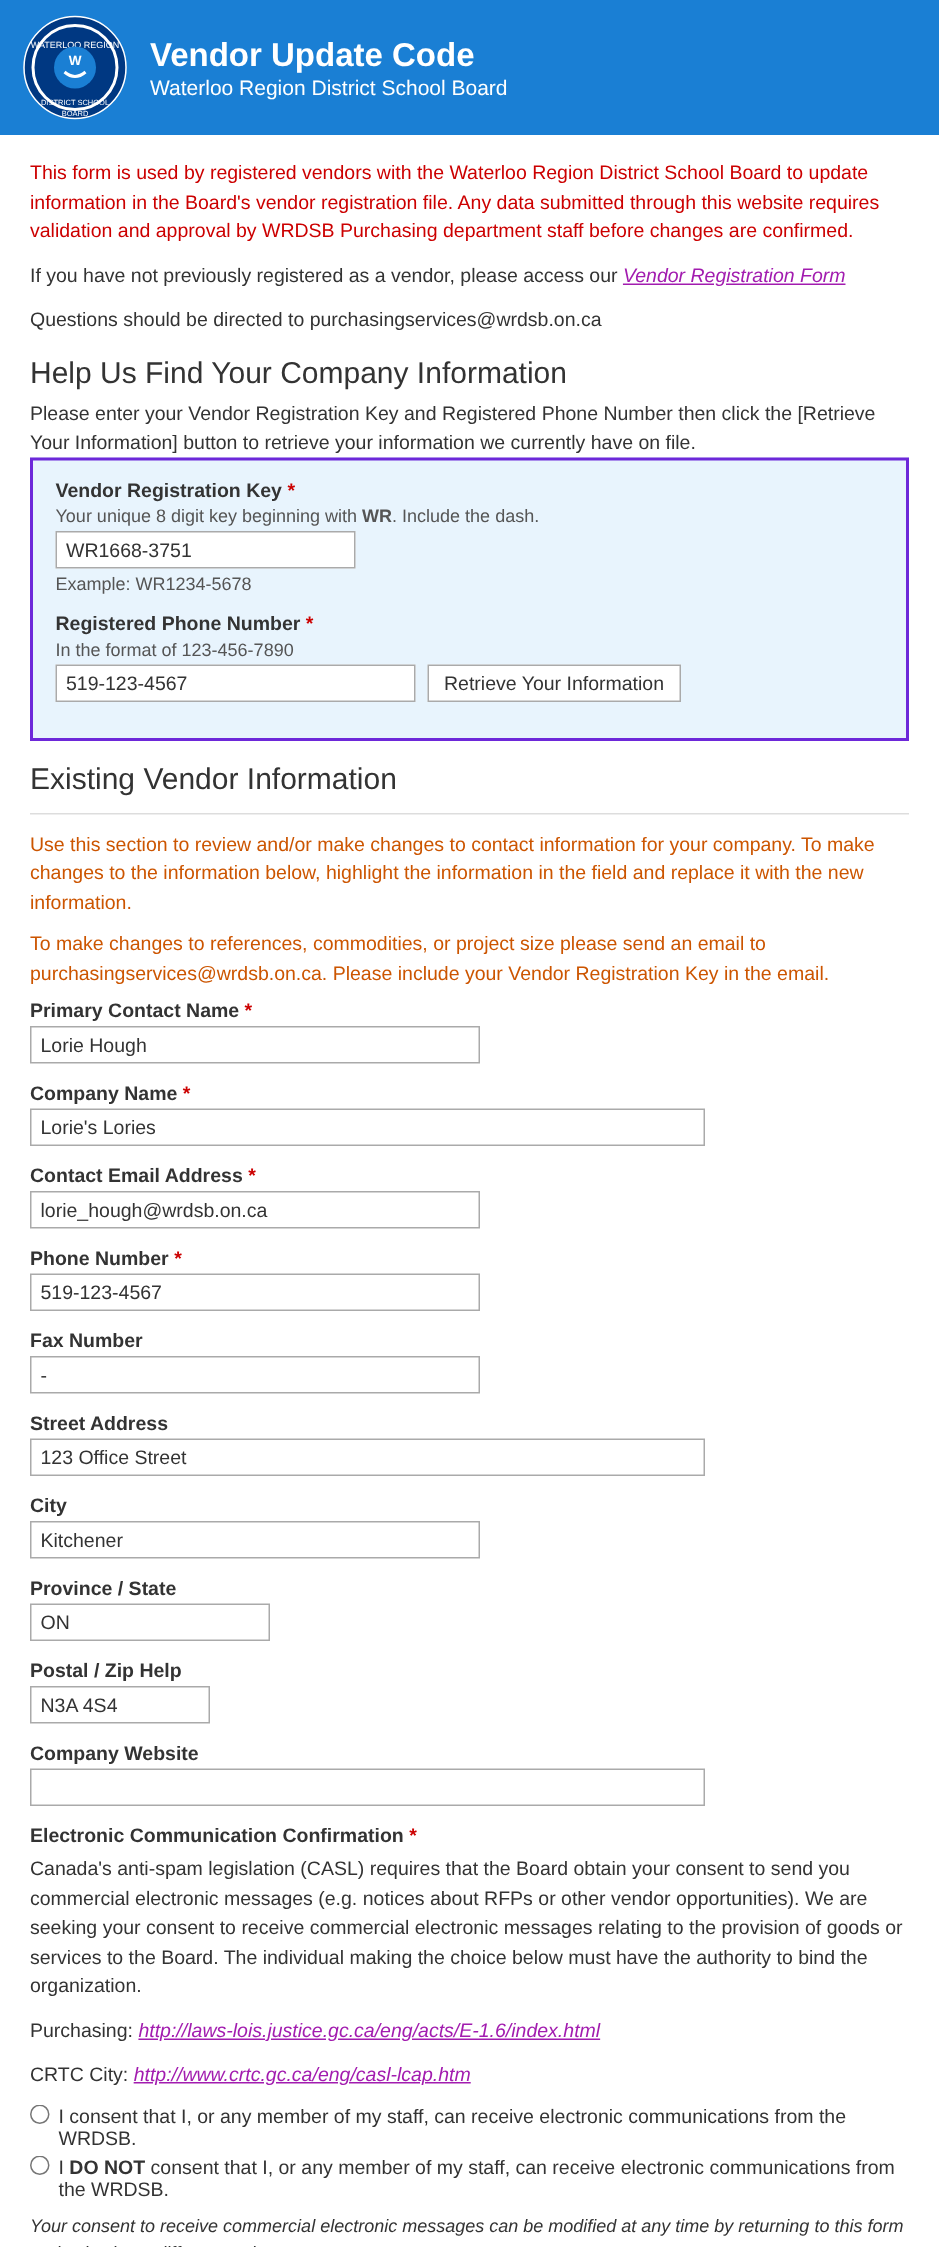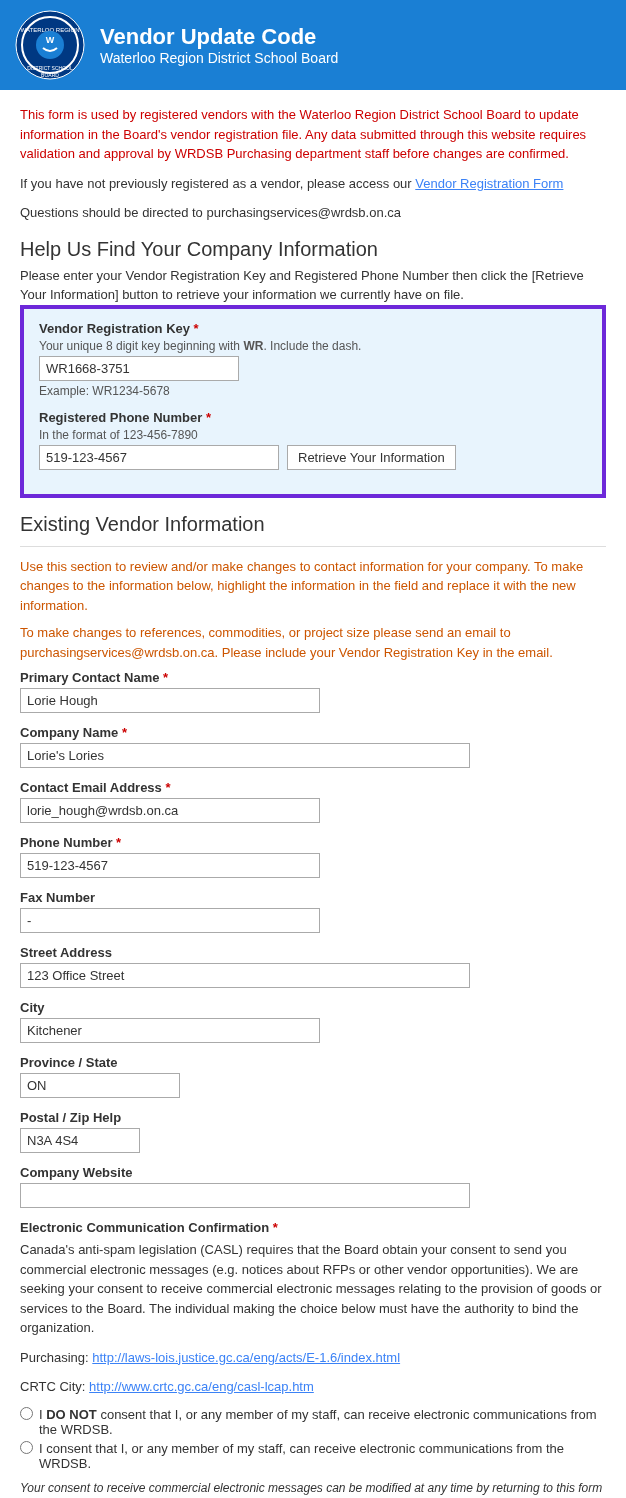--- a/index.html
+++ b/index.html
@@ -47,41 +47,42 @@
       margin-bottom: 10px;
     }
 
     .normal-text {
       color: #333;
       font-size: 13px;
       margin-bottom: 10px;
       line-height: 1.5;
     }
     .normal-text a {
-      color: #3b82f6;
+      color: #a21caf;
+      font-style: italic;
     }
 
     
     .section-heading {
       font-size: 20px;
       font-weight: normal;
       color: #333;
       margin: 15px 0 5px 0;
     }
 
     .section-desc {
       font-size: 13px;
       color: #333;
       line-height: 1.5;
     }
 
     
     .blue-section {
       background: #e8f4fd;
-      border: 4px solid #6d28d9;
+      border: 2px solid #6d28d9;
       padding: 12px 15px;
       margin-bottom: 15px;
     }
 
     
     .field-group {
       margin-bottom: 12px;
     }
 
     .field-label {
@@ -345,27 +346,27 @@
       <span>Purchasing:</span>
       <a href="#" class="legislation-link">http://laws-lois.justice.gc.ca/eng/acts/E-1.6/index.html</a>
     </p>
     <p class="normal-text">
       <span>CRTC City:</span>
       <a href="#" class="legislation-link">http://www.crtc.gc.ca/eng/casl-lcap.htm</a>
     </p>
 
     <div class="radio-group">
       <div class="radio-item">
+        <input type="radio" name="consent" value="yes" style="">
+        <label>I consent that I, or any member of my staff, can receive electronic communications from the WRDSB.</label>
+      </div>
+      <div class="radio-item">
         <input type="radio" name="consent" value="no" style="">
         <label>
           I <strong>DO NOT</strong> consent that I, or any member of my staff, can receive electronic communications from the WRDSB.
         </label>
       </div>
-      <div class="radio-item">
-        <input type="radio" name="consent" value="yes" style="">
-        <label>I consent that I, or any member of my staff, can receive electronic communications from the WRDSB.</label>
-      </div>
     </div>
 
     <p class="italic-text">Your consent to receive commercial electronic messages can be modified at any time by returning to this form and selecting a different option.</p>
   </div>
 
 </div>
 
 </body></html>

